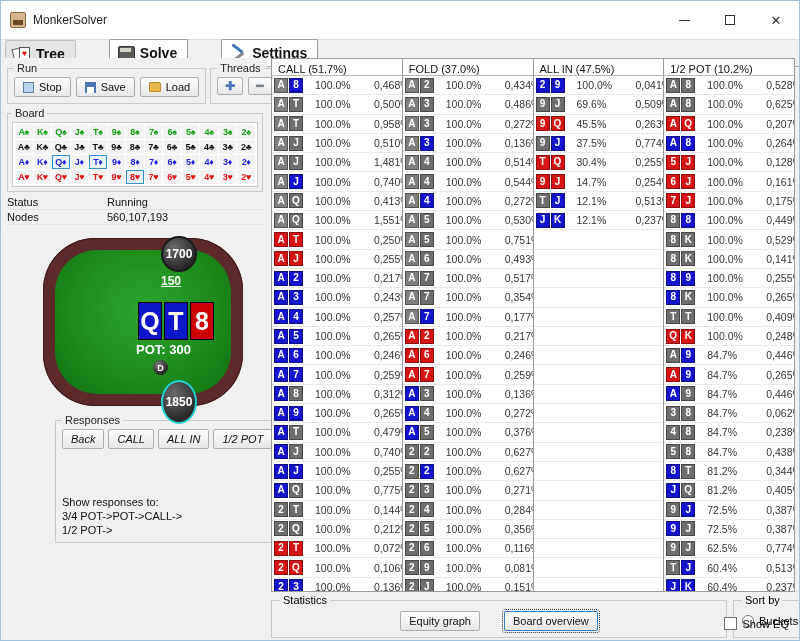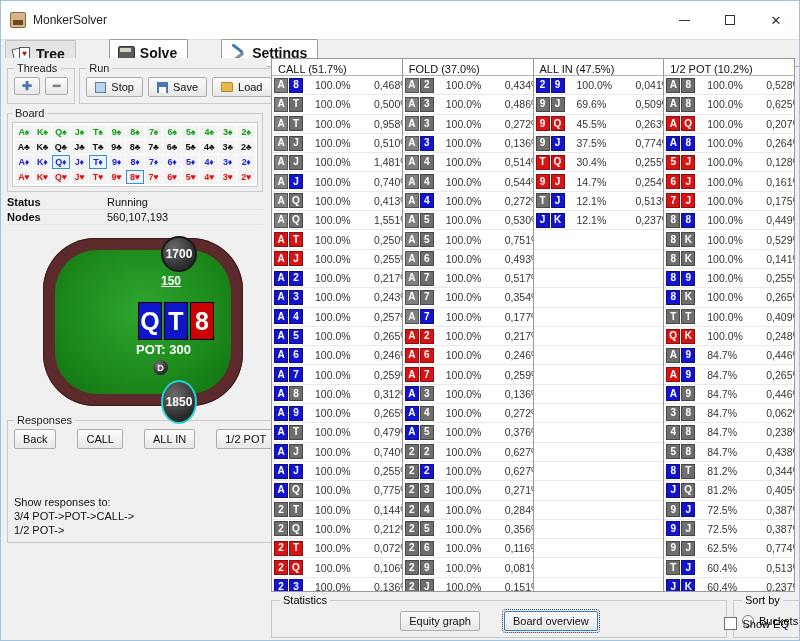--- a/index.html
+++ b/index.html
@@ -163,21 +163,21 @@
   }
   .bcard.sel { border: 1px solid #2f8fd0; background: #e8f3fb; }
   .s-green { color: #12a014; }
   .s-black { color: #111111; }
   .s-blue  { color: #2222dd; }
   .s-red   { color: #e01111; }
 
   
   .statusrows { margin-top: 3px; }
   .srow { display: flex; font-size: 11px; line-height: 14px; border-bottom: 1px solid #e2e2e2; }
-  .srow .k { width: 100px; color: #111; font-weight: bold; }
+  .srow .k { width: 100px; color: #111; }
   .srow .v { color: #111; }
 
   
   .tablewrap {
     position: relative;
     margin-top: 5px;
     height: 182px;
   }
   .felt-outer {
     position: absolute; left: 36px; top: 8px;
@@ -224,21 +224,21 @@
     border: 1px solid #000;
   }
   .bc-blue { background: #0d16c8; }
   .bc-red  { background: #cc0000; }
   .pot {
     position: absolute; left: 93px; top: 104px;
     color: #fff; font-size: 13px; font-weight: bold;
   }
 
   
-  .resp-buttons { display: flex; gap: 21px; }
+  .resp-buttons { display: flex; gap: 4px; font-style: italic; }
   .showresp {
     margin-top: 46px;
     font-size: 11px; color: #111; line-height: 14px;
   }
 
   
   .right {
     position: absolute; left: 270px; top: 57px;
     right: 4px; bottom: 48px;
     background: #ffffff;
@@ -345,46 +345,46 @@
     </div>
     <div class="tab active">
       <span class="ticon ticon-tools"></span>
       <span>Settings</span>
     </div>
   </div>
 
   <div class="left">
 
     <div class="topgroups">
-      <fieldset class="grp g-threads">
-        <legend>Threads</legend>
-        <div class="btnrow">
-          <div class="btn btn-sm">
-            <span class="ico-plus">✚</span>
-          </div>
-          <div class="btn btn-sm">
-            <span class="ico-minus">━</span>
-          </div>
-        </div>
-      </fieldset>
-
       <fieldset class="grp g-run">
         <legend>Run</legend>
         <div class="btnrow">
           <div class="btn">
             <span class="ico-sq"></span>
             <span>Stop</span>
           </div>
           <div class="btn">
             <span class="ico-save"></span>
             <span>Save</span>
           </div>
           <div class="btn">
             <span class="ico-folder"></span>
             <span>Load</span>
+          </div>
+        </div>
+      </fieldset>
+
+      <fieldset class="grp g-threads">
+        <legend>Threads</legend>
+        <div class="btnrow">
+          <div class="btn btn-sm">
+            <span class="ico-plus">✚</span>
+          </div>
+          <div class="btn btn-sm">
+            <span class="ico-minus">━</span>
           </div>
         </div>
       </fieldset>
 
       <fieldset class="grp g-average">
         <legend>Average</legend>
         <div class="btnrow">
           <div class="btn">
             <span>Reset</span>
           </div>
@@ -478,21 +478,21 @@
           <div class="bigcard bc-blue">Q</div>
           <div class="bigcard bc-blue">T</div>
           <div class="bigcard bc-red">8</div>
         </div>
         <div class="pot">POT: 300</div>
         <div class="dealer">D</div>
         <div class="chip bottom">1850</div>
       </div>
     </div>
 
-    <fieldset class="grp" style="margin-top:2px;padding:3px 6px 5px 6px;">
+    <fieldset class="grp" style="margin-top:2px;padding:3px 6px 5px 6px;margin-left:48px;">
       <legend>Responses</legend>
       <div class="resp-buttons">
         <div class="btn">
             <span>Back</span>
           </div>
         <div class="btn">
             <span>CALL</span>
           </div>
         <div class="btn">
             <span>ALL IN</span>

